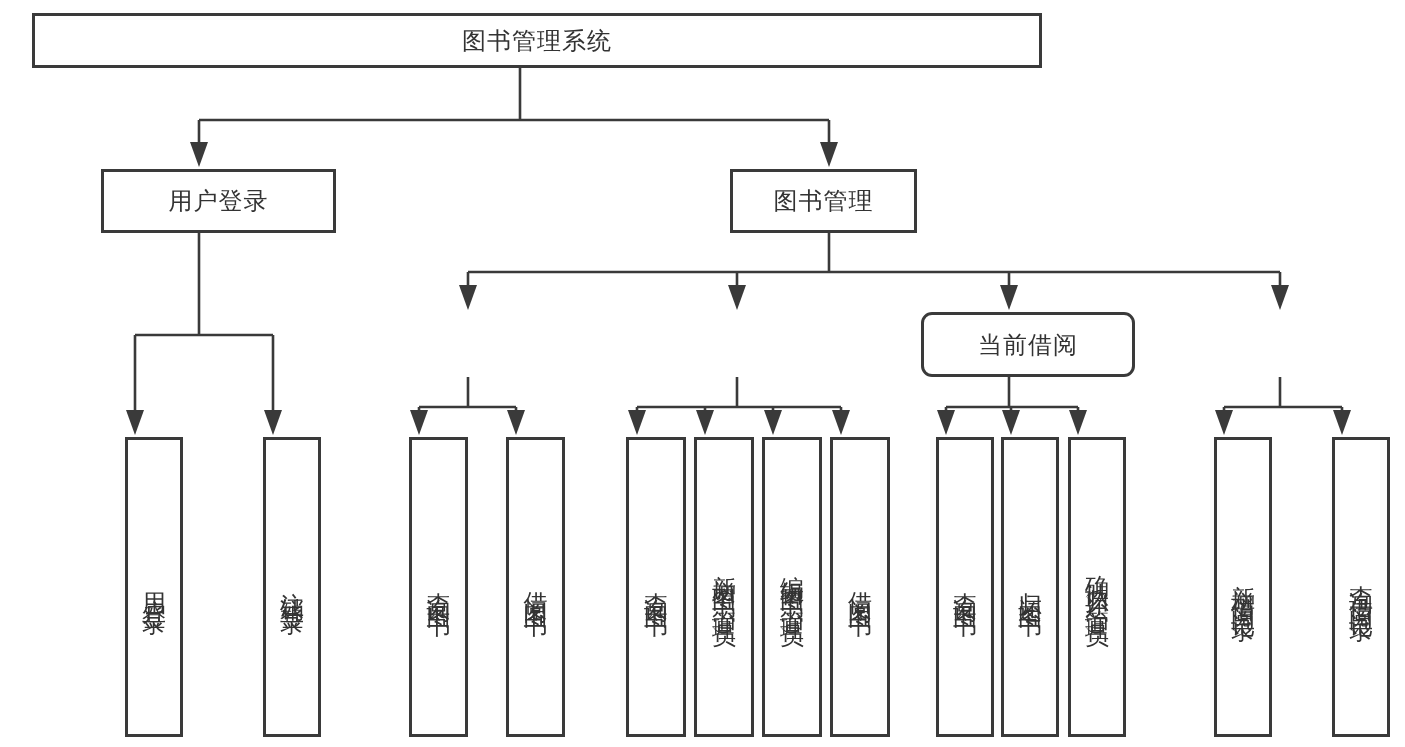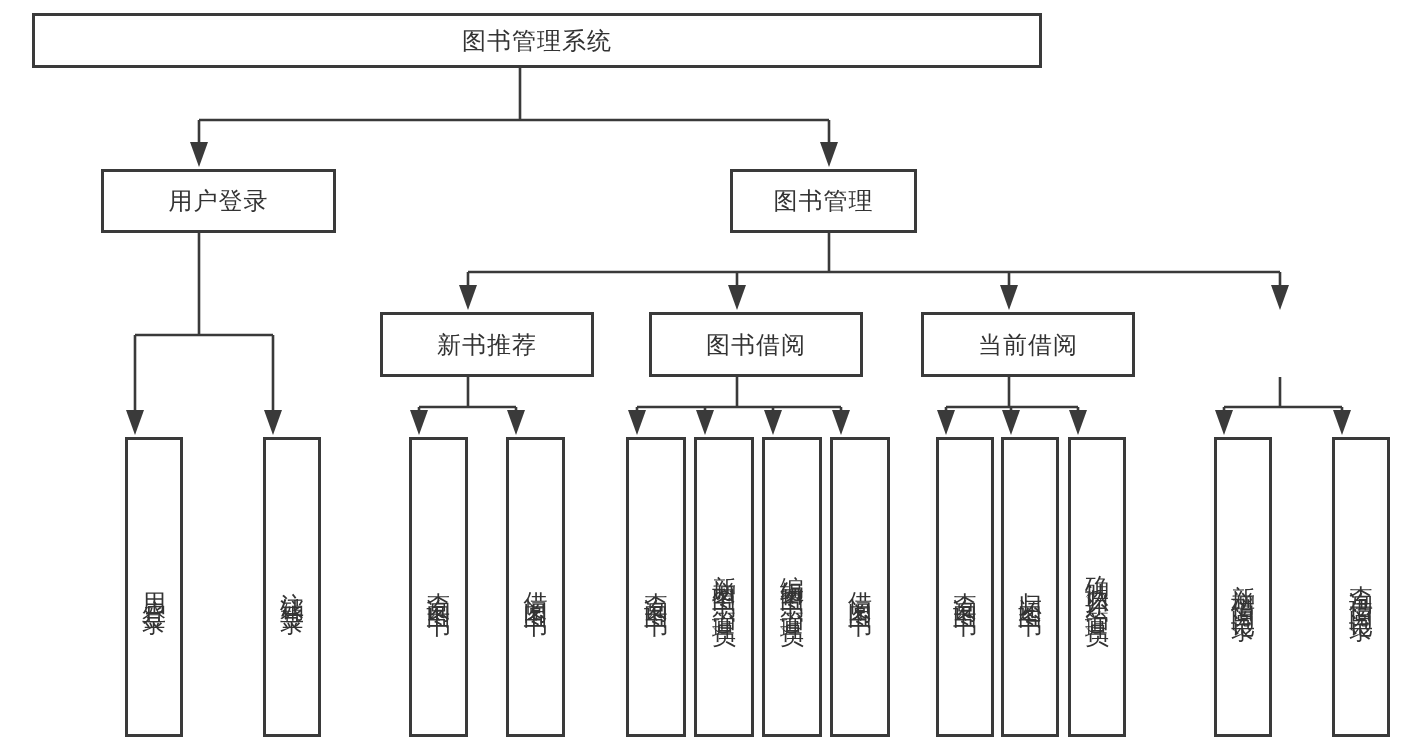--- a/index.html
+++ b/index.html
@@ -114,27 +114,21 @@
     <span>图书管理系统</span>
   </div>
 
   <div class="node h" style="left:82px; top:169px; width:235px; height:64px;">
     <span>用户登录</span>
   </div>
   <div class="node h" style="left:711px; top:169px; width:187px; height:64px;">
     <span>图书管理</span>
   </div>
 
-  <div class="node h" style="left:361px; top:312px; width:214px; height:65px;">
-    <span>新书推荐</span>
-  </div>
-  <div class="node h" style="left:630px; top:312px; width:214px; height:65px;">
-    <span>图书借阅</span>
-  </div>
-  <div class="node h" style="left:902px; top:312px; width:214px; height:65px;">
+  <div class="node h" style="left:902px; top:312px; width:214px; height:65px;border-radius:11px;">
     <span>当前借阅</span>
   </div>
 
   <div class="node v" style="left:106px; top:437px; width:58px; height:300px;">
     <span>用户登录</span>
   </div>
   <div class="node v" style="left:244px; top:437px; width:58px; height:300px;">
     <span>注销登录</span>
   </div>
 

